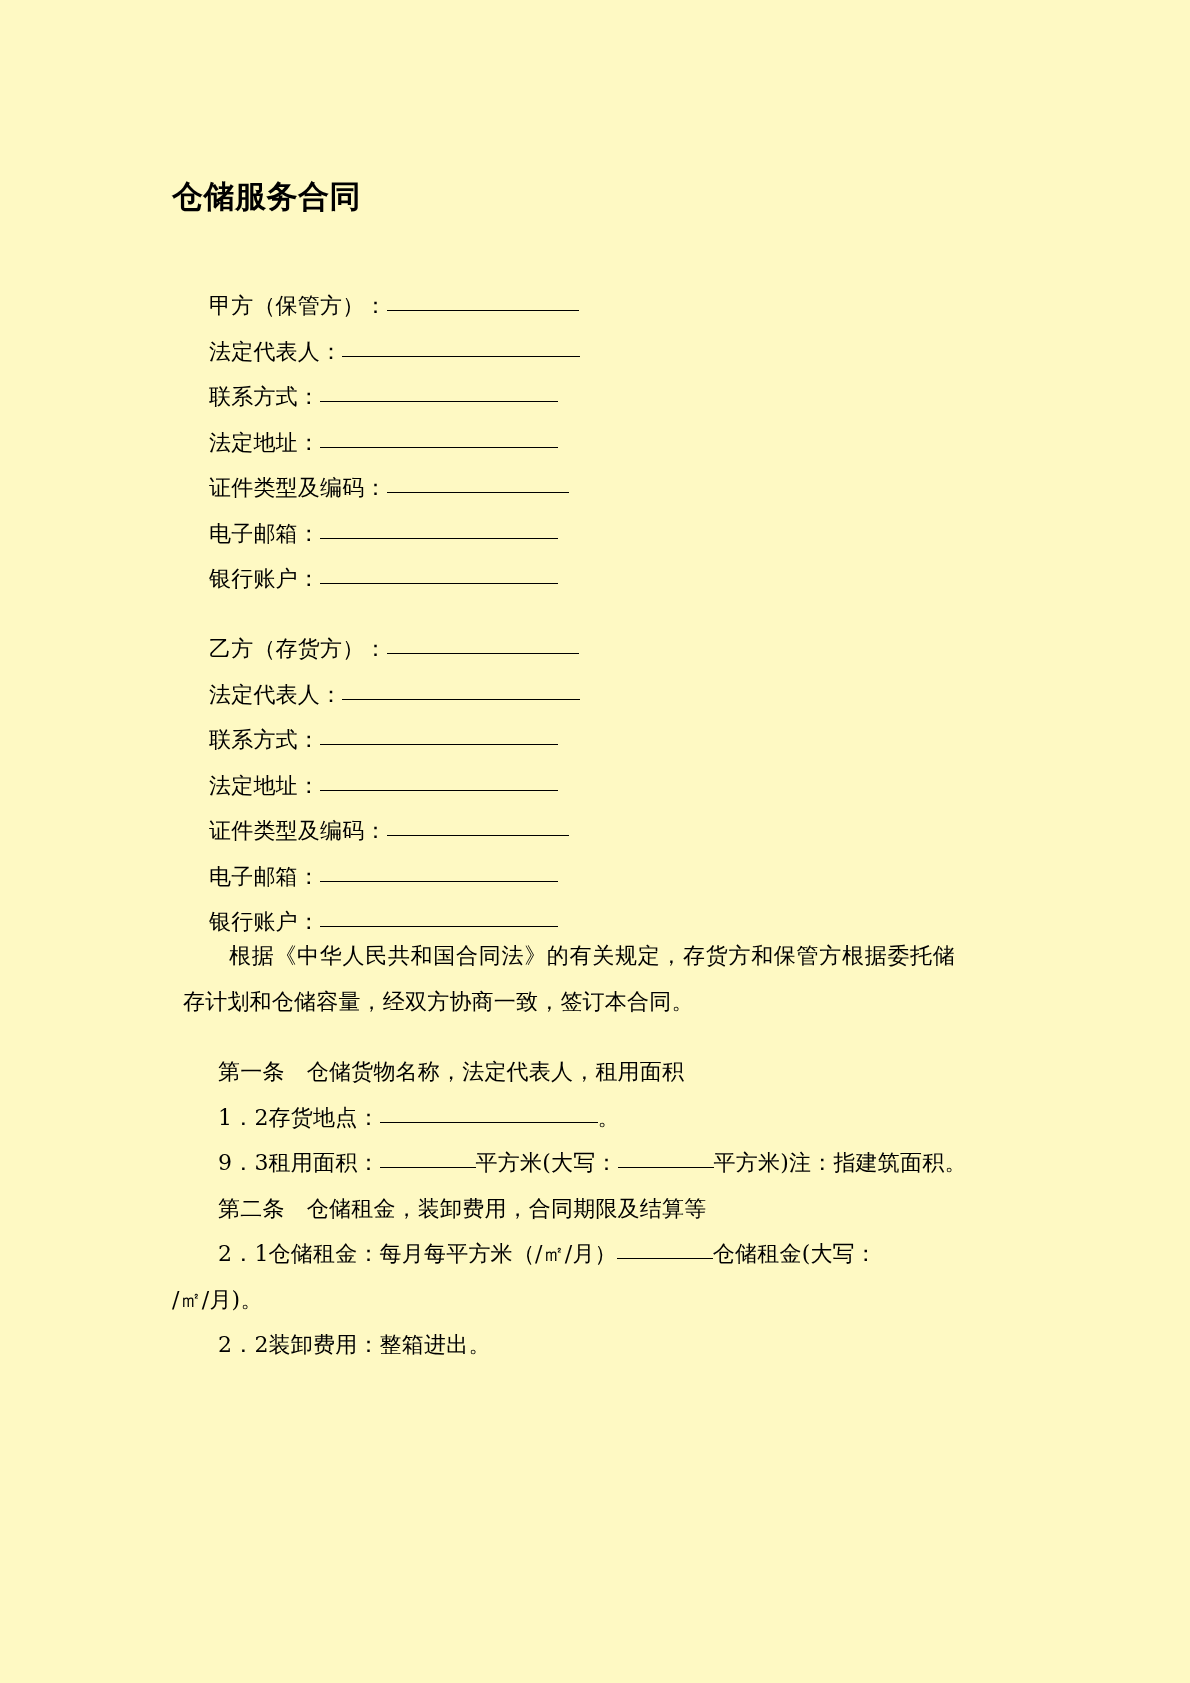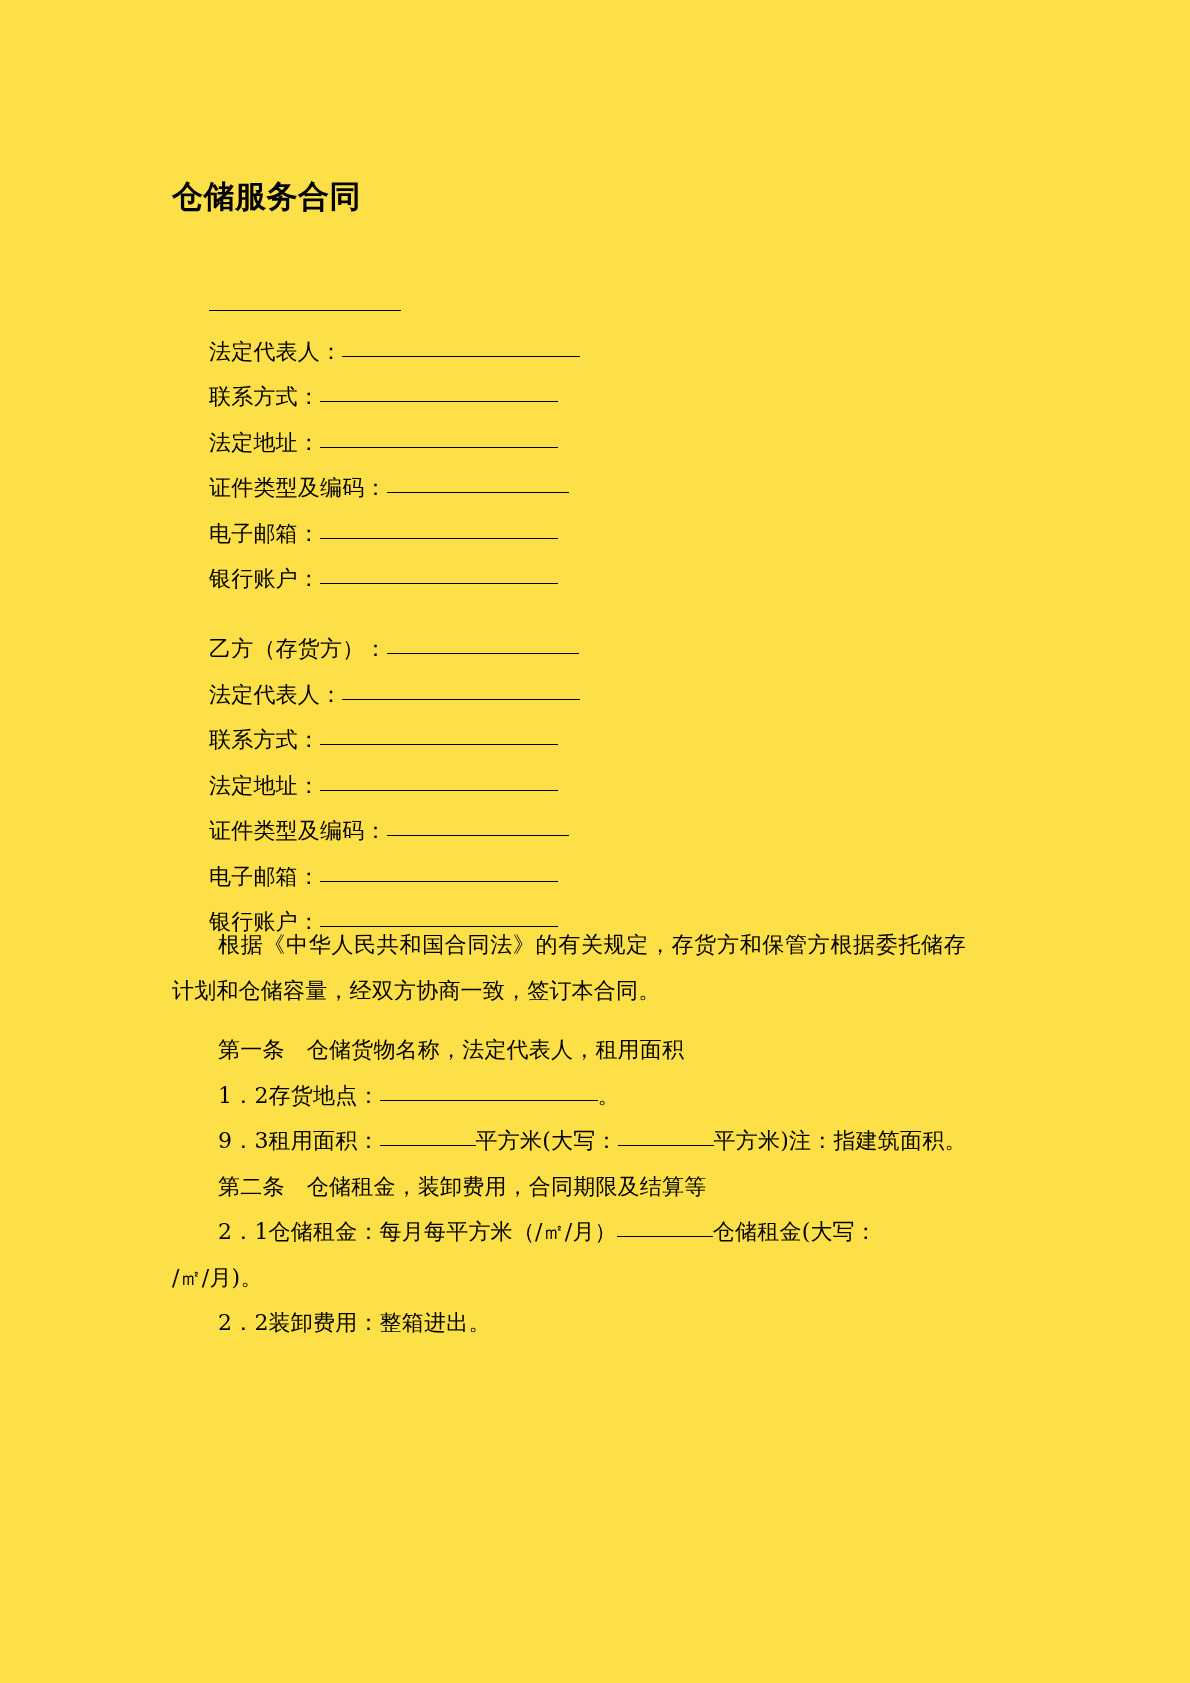--- a/index.html
+++ b/index.html
@@ -13,21 +13,21 @@
     position: relative;
     font-family: "DejaVu Serif", "Liberation Serif", serif;
     color: #000000;
     overflow: hidden;
   }
   .page {
     position: absolute;
     left: 0; top: 0;
     width: 1190px;
     height: 1683px;
-    background: #fde047;
+    background: #fef9c3;
   }
 
   
   .doc-title {
     position: absolute;
     left: 172px;
     top: 178px;
     font-size: 31px;
     font-weight: bold;
     letter-spacing: 0.5px;
@@ -69,21 +69,21 @@
 
   
   .body-area {
     position: absolute;
     left: 172px;
     top: 922px;
     width: 794px;
     font-size: 22px;
   }
   .para {
-    margin: 0;
+    margin: 11px;
     line-height: 45.5px;
     text-align: justify;
     text-justify: inter-ideograph;
     letter-spacing: 0.2px;
   }
   .para.indent { text-indent: 46px; }
   .para-gap { height: 14px; }
 
   .clause-line {
     line-height: 45.5px;
@@ -110,21 +110,21 @@
 </style>
 </head>
 <body>
 
 <div class="page">
 
   <div class="doc-title">仓储服务合同</div>
 
   <div class="party-block" id="party-a">
     <div class="info-row">
-      <span class="blank w-head"></span>
+      <span class="info-label">甲方（保管方）：</span><span class="blank w-head"></span>
     </div>
     <div class="info-row">
       <span class="info-label">法定代表人：</span><span class="blank w-std"></span>
     </div>
     <div class="info-row">
       <span class="info-label">联系方式：</span><span class="blank w-std"></span>
     </div>
     <div class="info-row">
       <span class="info-label">法定地址：</span><span class="blank w-std"></span>
     </div>

